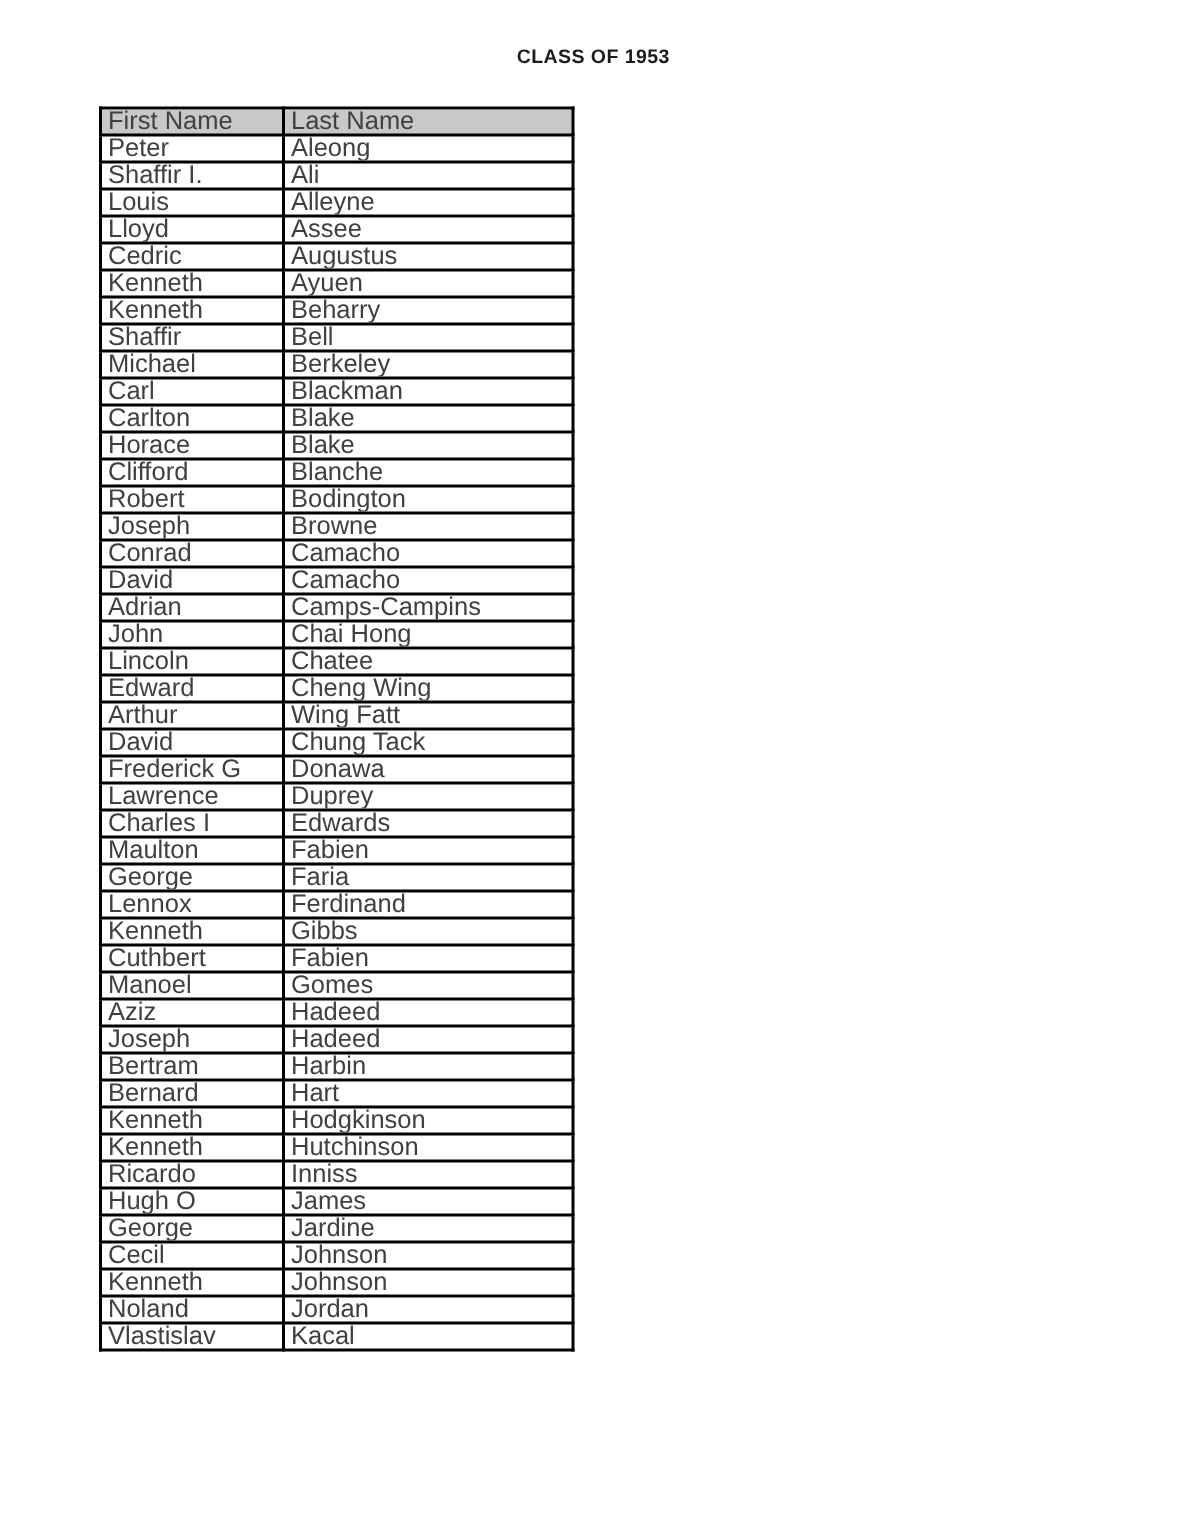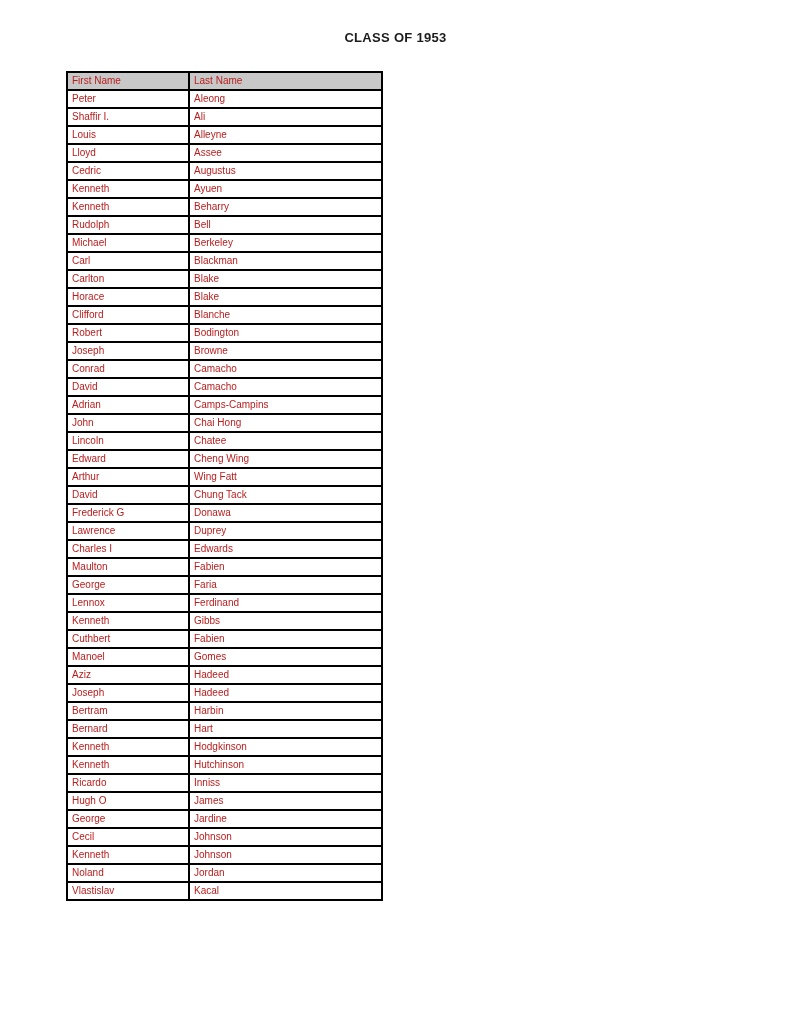--- a/index.html
+++ b/index.html
@@ -26,22 +26,22 @@
     color: #1c1c1c;
     letter-spacing: 0.3px;
   }
   table.roster {
     position: absolute;
     left: 66px;
     top: 71px;
     border-collapse: collapse;
     table-layout: fixed;
     width: 315px;
-    font-size: 10px;
-    color: #b91c1c;
+    font-size: 17px;
+    color: #404040;
   }
   table.roster th, table.roster td {
     border: 2px solid #000000;
     box-sizing: border-box;
     height: 18px;
     padding: 0 2px 0 4px;
     text-align: left;
     font-weight: 400;
     line-height: 14px;
     white-space: nowrap;
@@ -94,21 +94,21 @@
         </tr>
         <tr>
           <td>Kenneth</td>
           <td>Ayuen</td>
         </tr>
         <tr>
           <td>Kenneth</td>
           <td>Beharry</td>
         </tr>
         <tr>
-          <td>Rudolph</td>
+          <td>Shaffir</td>
           <td>Bell</td>
         </tr>
         <tr>
           <td>Michael</td>
           <td>Berkeley</td>
         </tr>
         <tr>
           <td>Carl</td>
           <td>Blackman</td>
         </tr>

